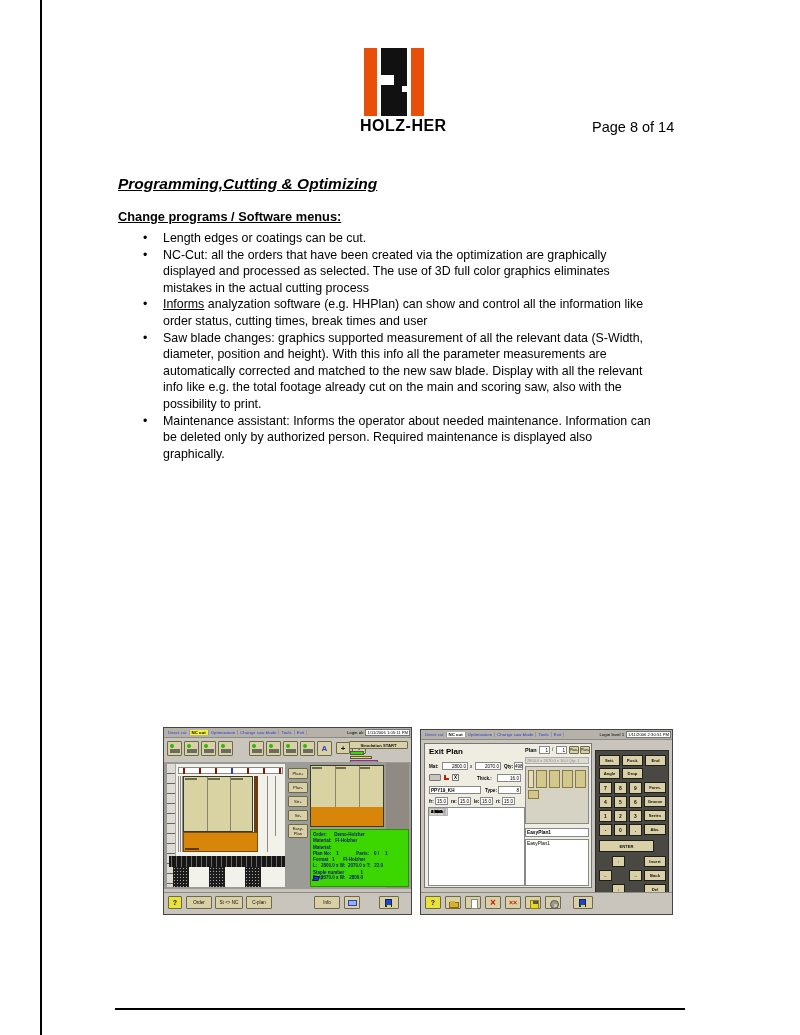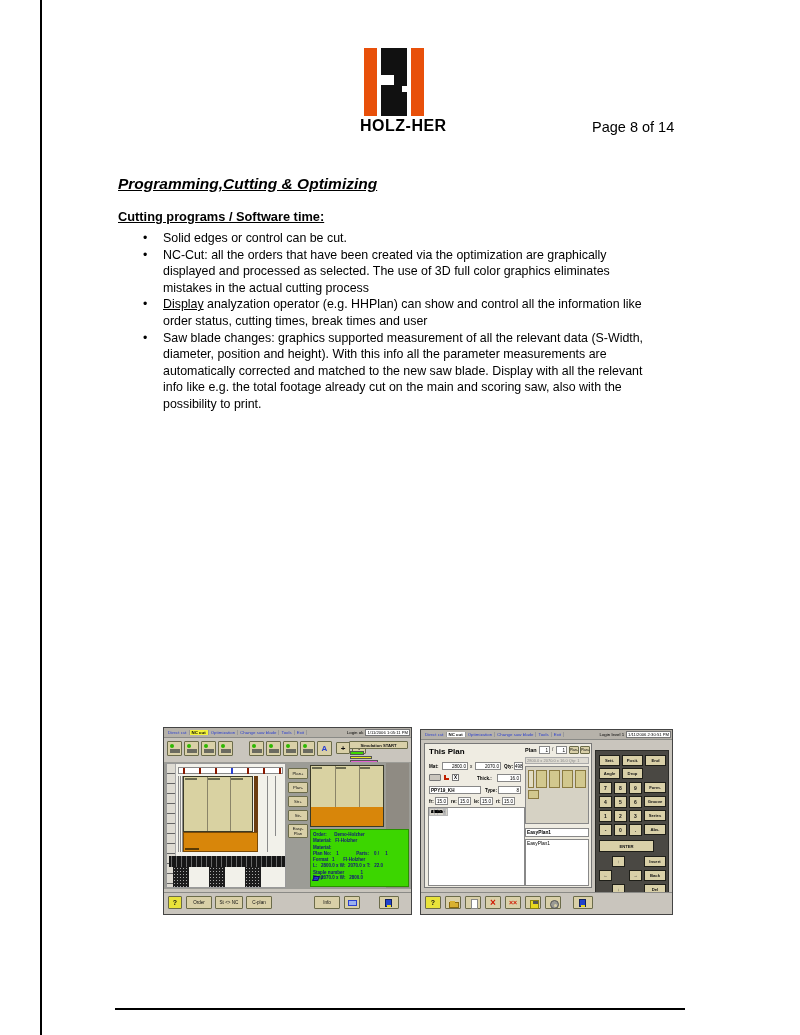--- a/index.html
+++ b/index.html
@@ -140,28 +140,29 @@
   <div class="mid">
     <div class="notch"></div>
     <div class="notch2"></div>
   </div>
   <div class="bar r"></div>
 </div>
 <div class="logo-text">HOLZ-HER</div>
 <div class="page-num">Page 8 of 14</div>
 
 <div class="doc-title">Programming,Cutting &amp; Optimizing</div>
-<div class="doc-heading">Cutting programs / Software time:</div>
+<div class="doc-heading">Change programs / Software menus:</div>
 
 <div class="bullets">
   <ul>
-    <li><span class="lead"></span><span>Solid edges or control can be cut.</span></li>
+    <li><span class="lead"></span><span>Length edges or coatings can be cut.</span></li>
     <li><span class="lead"></span><span>NC-Cut: all the orders that have been created via the optimization are graphically displayed and processed as selected.  The use of 3D full color graphics eliminates mistakes in the actual cutting process</span></li>
-    <li><span class="lead">Display</span><span> analyzation operator (e.g. HHPlan) can show and control all the information like order status, cutting times, break times and user</span></li>
+    <li><span class="lead">Informs</span><span> analyzation software (e.g. HHPlan) can show and control all the information like order status, cutting times, break times and user</span></li>
     <li><span class="lead"></span><span>Saw blade changes: graphics supported measurement of all the relevant data (S-Width, diameter, position and height). With this info all the parameter measurements are automatically corrected and matched to the new saw blade. Display with all the relevant info like e.g. the total footage already cut on the main and scoring saw, also with the possibility to print.</span></li>
+    <li><span class="lead"></span><span>Maintenance assistant: Informs the operator about needed maintenance. Information can be deleted only by authorized person. Required maintenance is displayed also graphically.</span></li>
   </ul>
 </div>
 
 <div class="shot" style="left:163px;top:727px;width:247px;height:186px;">
   <div class="tabbar">
     <span class="tab">Direct cut</span>
     <span class="tab active">NC cut</span>
     <span class="tab">Optimization</span>
     <span class="tab">Change saw blade</span>
     <span class="tab">Tools</span>
@@ -301,21 +302,21 @@
     <span class="tab activew">NC cut</span>
     <span class="tab">Optimization</span>
     <span class="tab">Change saw blade</span>
     <span class="tab">Tools</span>
     <span class="tab">Exit</span>
     <span class="login">Login level 1</span>
     <span class="datebox">1/11/2006 2:30:51 PM</span>
   </div>
 
   <div class="panel">
-    <div class="ep-title">This Plan</div>
+    <div class="ep-title">Exit Plan</div>
 
     <span class="lbl b" style="left:4px;top:20px">Mat:</span>
     <span class="inp" style="left:17px;top:18px;width:26px">2800.0</span>
     <span class="lbl" style="left:45px;top:20px">x</span>
     <span class="inp" style="left:50px;top:18px;width:26px">2070.0</span>
     <span class="lbl b" style="left:79px;top:20px">Qty:</span>
     <span class="inp" style="left:89px;top:18px;width:9px">498</span>
 
     <span class="btn graybtn" style="left:4px;top:30px"></span>
     <span class="redglyph" style="left:19px;top:31px"></span>

